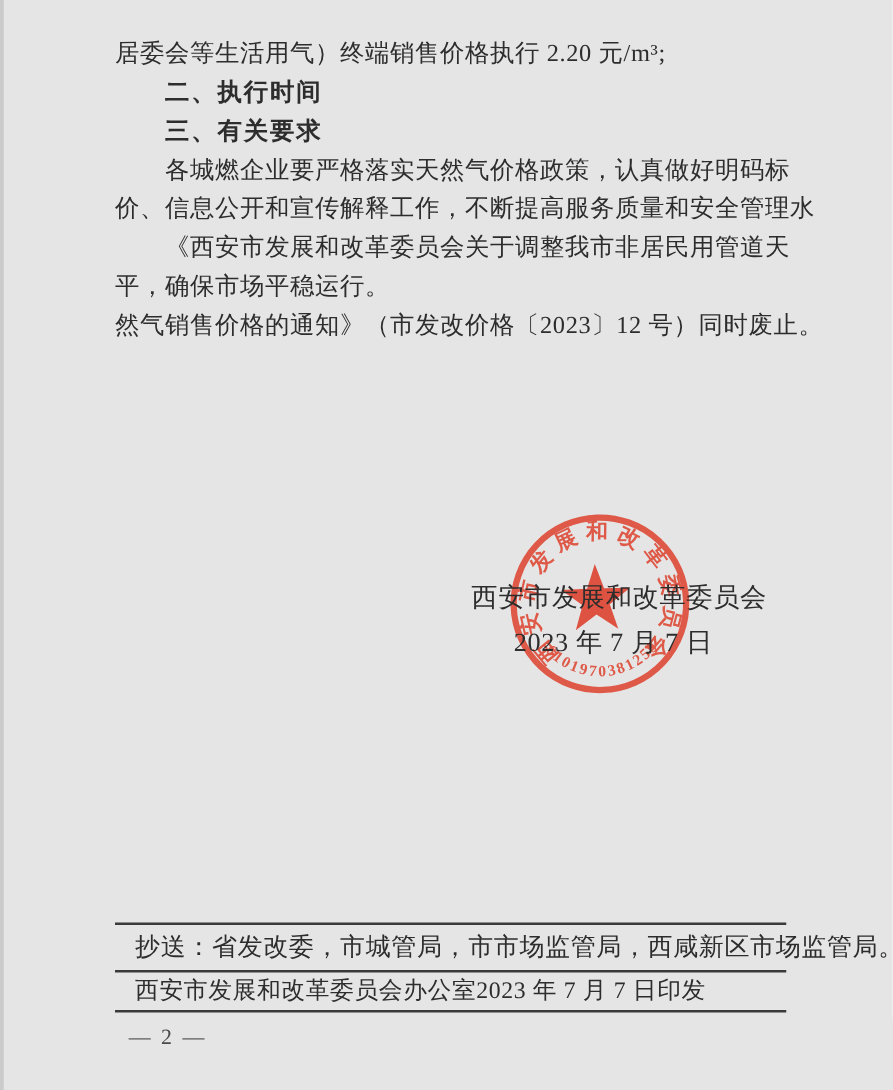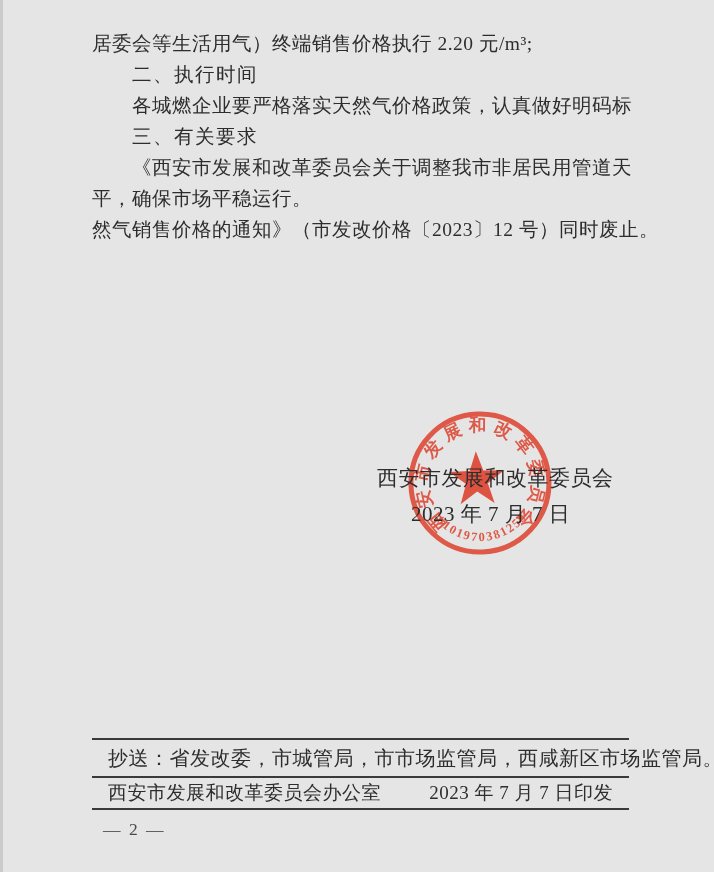--- a/index.html
+++ b/index.html
@@ -18,21 +18,21 @@
   .body-text {
     position:absolute; left:92px; top:28px; width:536px; z-index:2;
   }
   .line {
     font-size:19.5px; line-height:31px; white-space:nowrap;
     letter-spacing:0.5px;
   }
   .indent { text-indent:40px; }
   .heading {
     font-family:"Liberation Sans","DejaVu Sans",sans-serif;
-    font-weight:400; letter-spacing:1.5px;
+    font-weight:700; letter-spacing:1.5px;
   }
   
   .sig-org {
     position:absolute; left:377px; top:464px; z-index:3;
     font-size:21px; letter-spacing:0.5px; white-space:nowrap;
   }
   .sig-date {
     position:absolute; left:411px; top:500px; z-index:3;
     font-size:21px; letter-spacing:0.5px; white-space:nowrap;
   }
@@ -53,40 +53,41 @@
   .rule-a { top:738px; }
   .rule-b { top:776px; }
   .rule-c { top:808px; }
   .cc-line {
     position:absolute; left:108px; top:745px; z-index:2;
     font-size:20px; line-height:26px; white-space:nowrap;
     letter-spacing:0.5px;
   }
   .office-row {
     position:absolute; left:108px; top:780px; width:505px; z-index:2;
-    display:flex; justify-content:space-between;
+    display:flex; justify-content:flex-start;
     font-size:19px; line-height:26px; white-space:nowrap;
     letter-spacing:0.5px;
   }
   .page-number {
     position:absolute; left:103px; top:819px; z-index:2;
     font-size:17.5px; color:#4a4a4a; letter-spacing:2px; white-space:nowrap;
   }
 </style>
 </head>
 <body>
 
 <div class="page">
   <div class="scan-edge-left"></div>
 
   <div class="body-text">
     <div class="line">居委会等生活用气）终端销售价格执行 2.20 元/m³;</div>
     <div class="line indent heading">二、执行时间</div>
+    <div class="line indent heading">三、有关要求</div>
     <div class="line indent">各城燃企业要严格落实天然气价格政策，认真做好明码标</div>
-    <div class="line indent heading">三、有关要求</div>
+    <div class="line">价、信息公开和宣传解释工作，不断提高服务质量和安全管理水</div>
     <div class="line indent">《西安市发展和改革委员会关于调整我市非居民用管道天</div>
     <div class="line">平，确保市场平稳运行。</div>
     <div class="line">然气销售价格的通知》（市发改价格〔2023〕12 号）同时废止。</div>
   </div>
 
   <svg class="seal" width="155" height="158" viewBox="0 0 155 158">
     <defs>
       <path id="arcName" d="M 43.6 116.8 A 52 52 0 1 1 110.4 116.8" fill="none"></path>
       <path id="arcCode" d="M 29.5 110.3 A 58 58 0 0 0 124.5 110.3" fill="none"></path>
     </defs>

